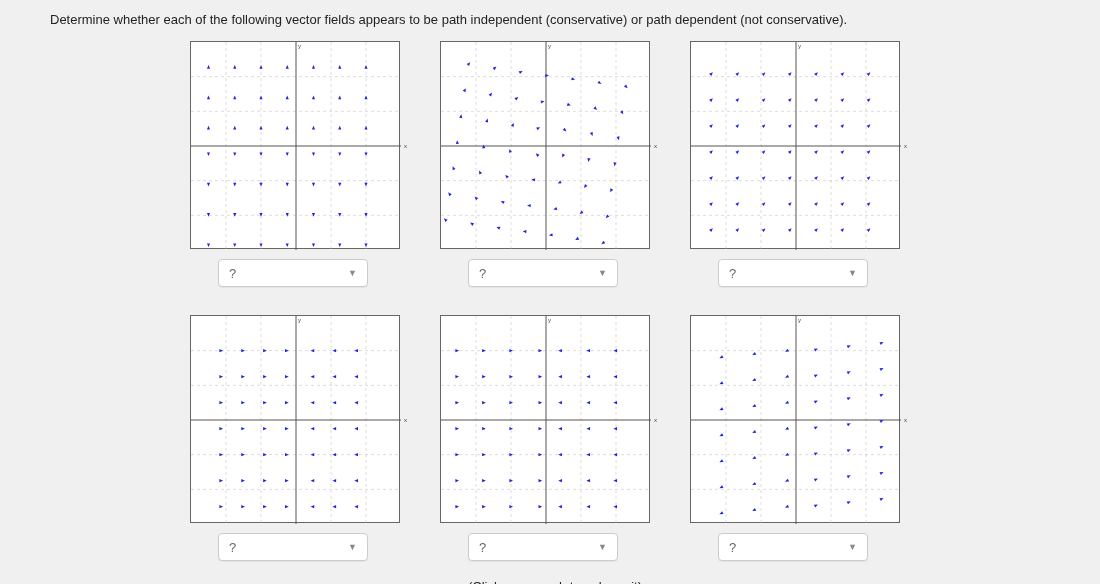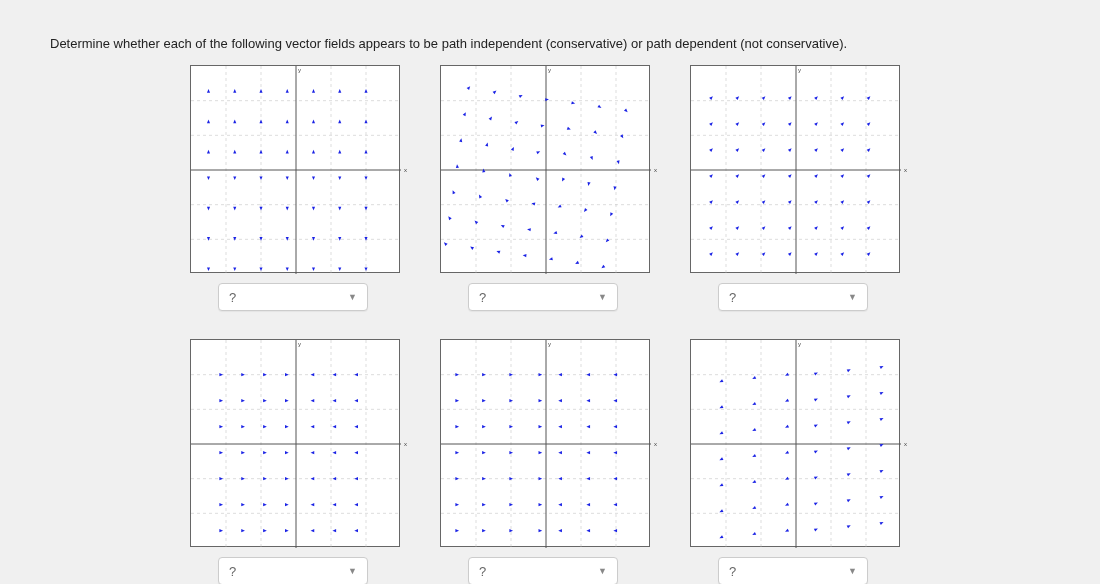--- a/index.html
+++ b/index.html
@@ -7,21 +7,21 @@
     margin: 0;
     padding: 12px 40px 20px 50px;
     font-family: Arial, Helvetica, sans-serif;
     font-size: 13px;
     color: #222;
     background: #f0f0f0;
     width: 1100px;
     height: 584px;
     overflow: hidden;
   }
-  .prompt { margin-bottom: 8px; margin-top: 24px; }
+  .prompt { margin-bottom: 8px; }
   .grid {
     display: grid;
     grid-template-columns: repeat(3, 230px);
     justify-content: center;
     column-gap: 20px;
     row-gap: 28px;
     margin-top: 14px;
   }
   .cell { display: flex; flex-direction: column; align-items: flex-start; }
   .plot {

